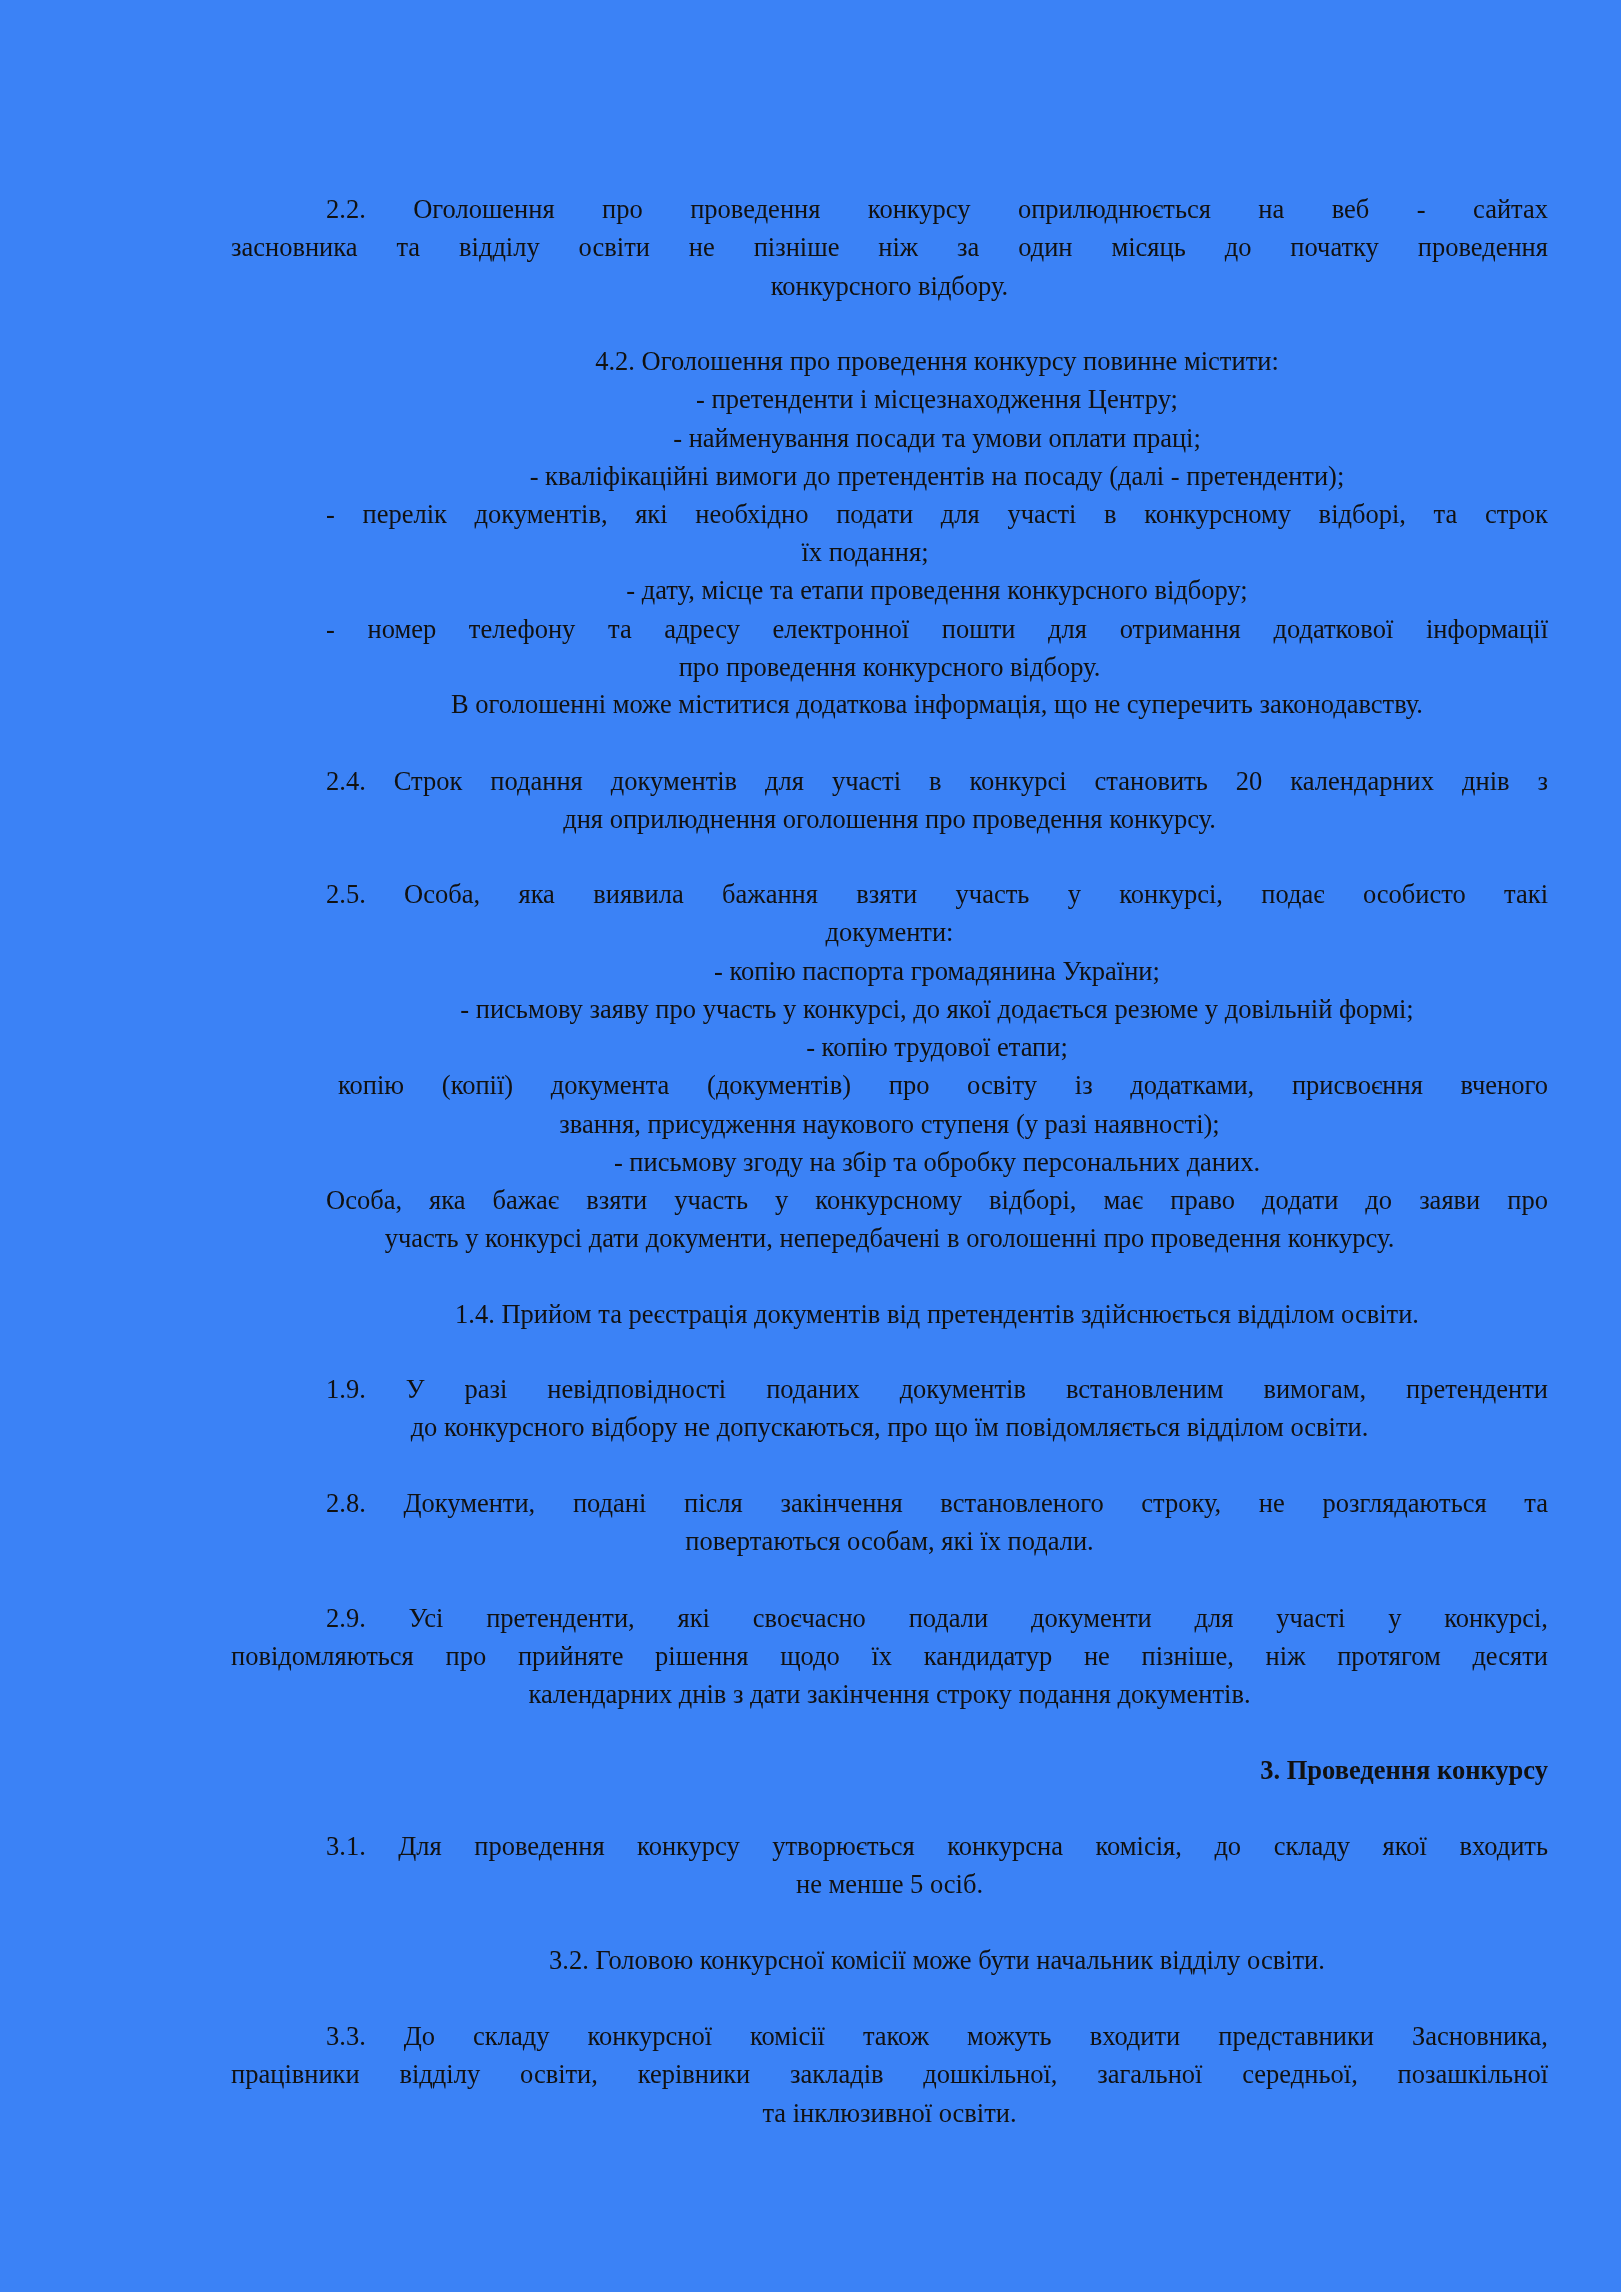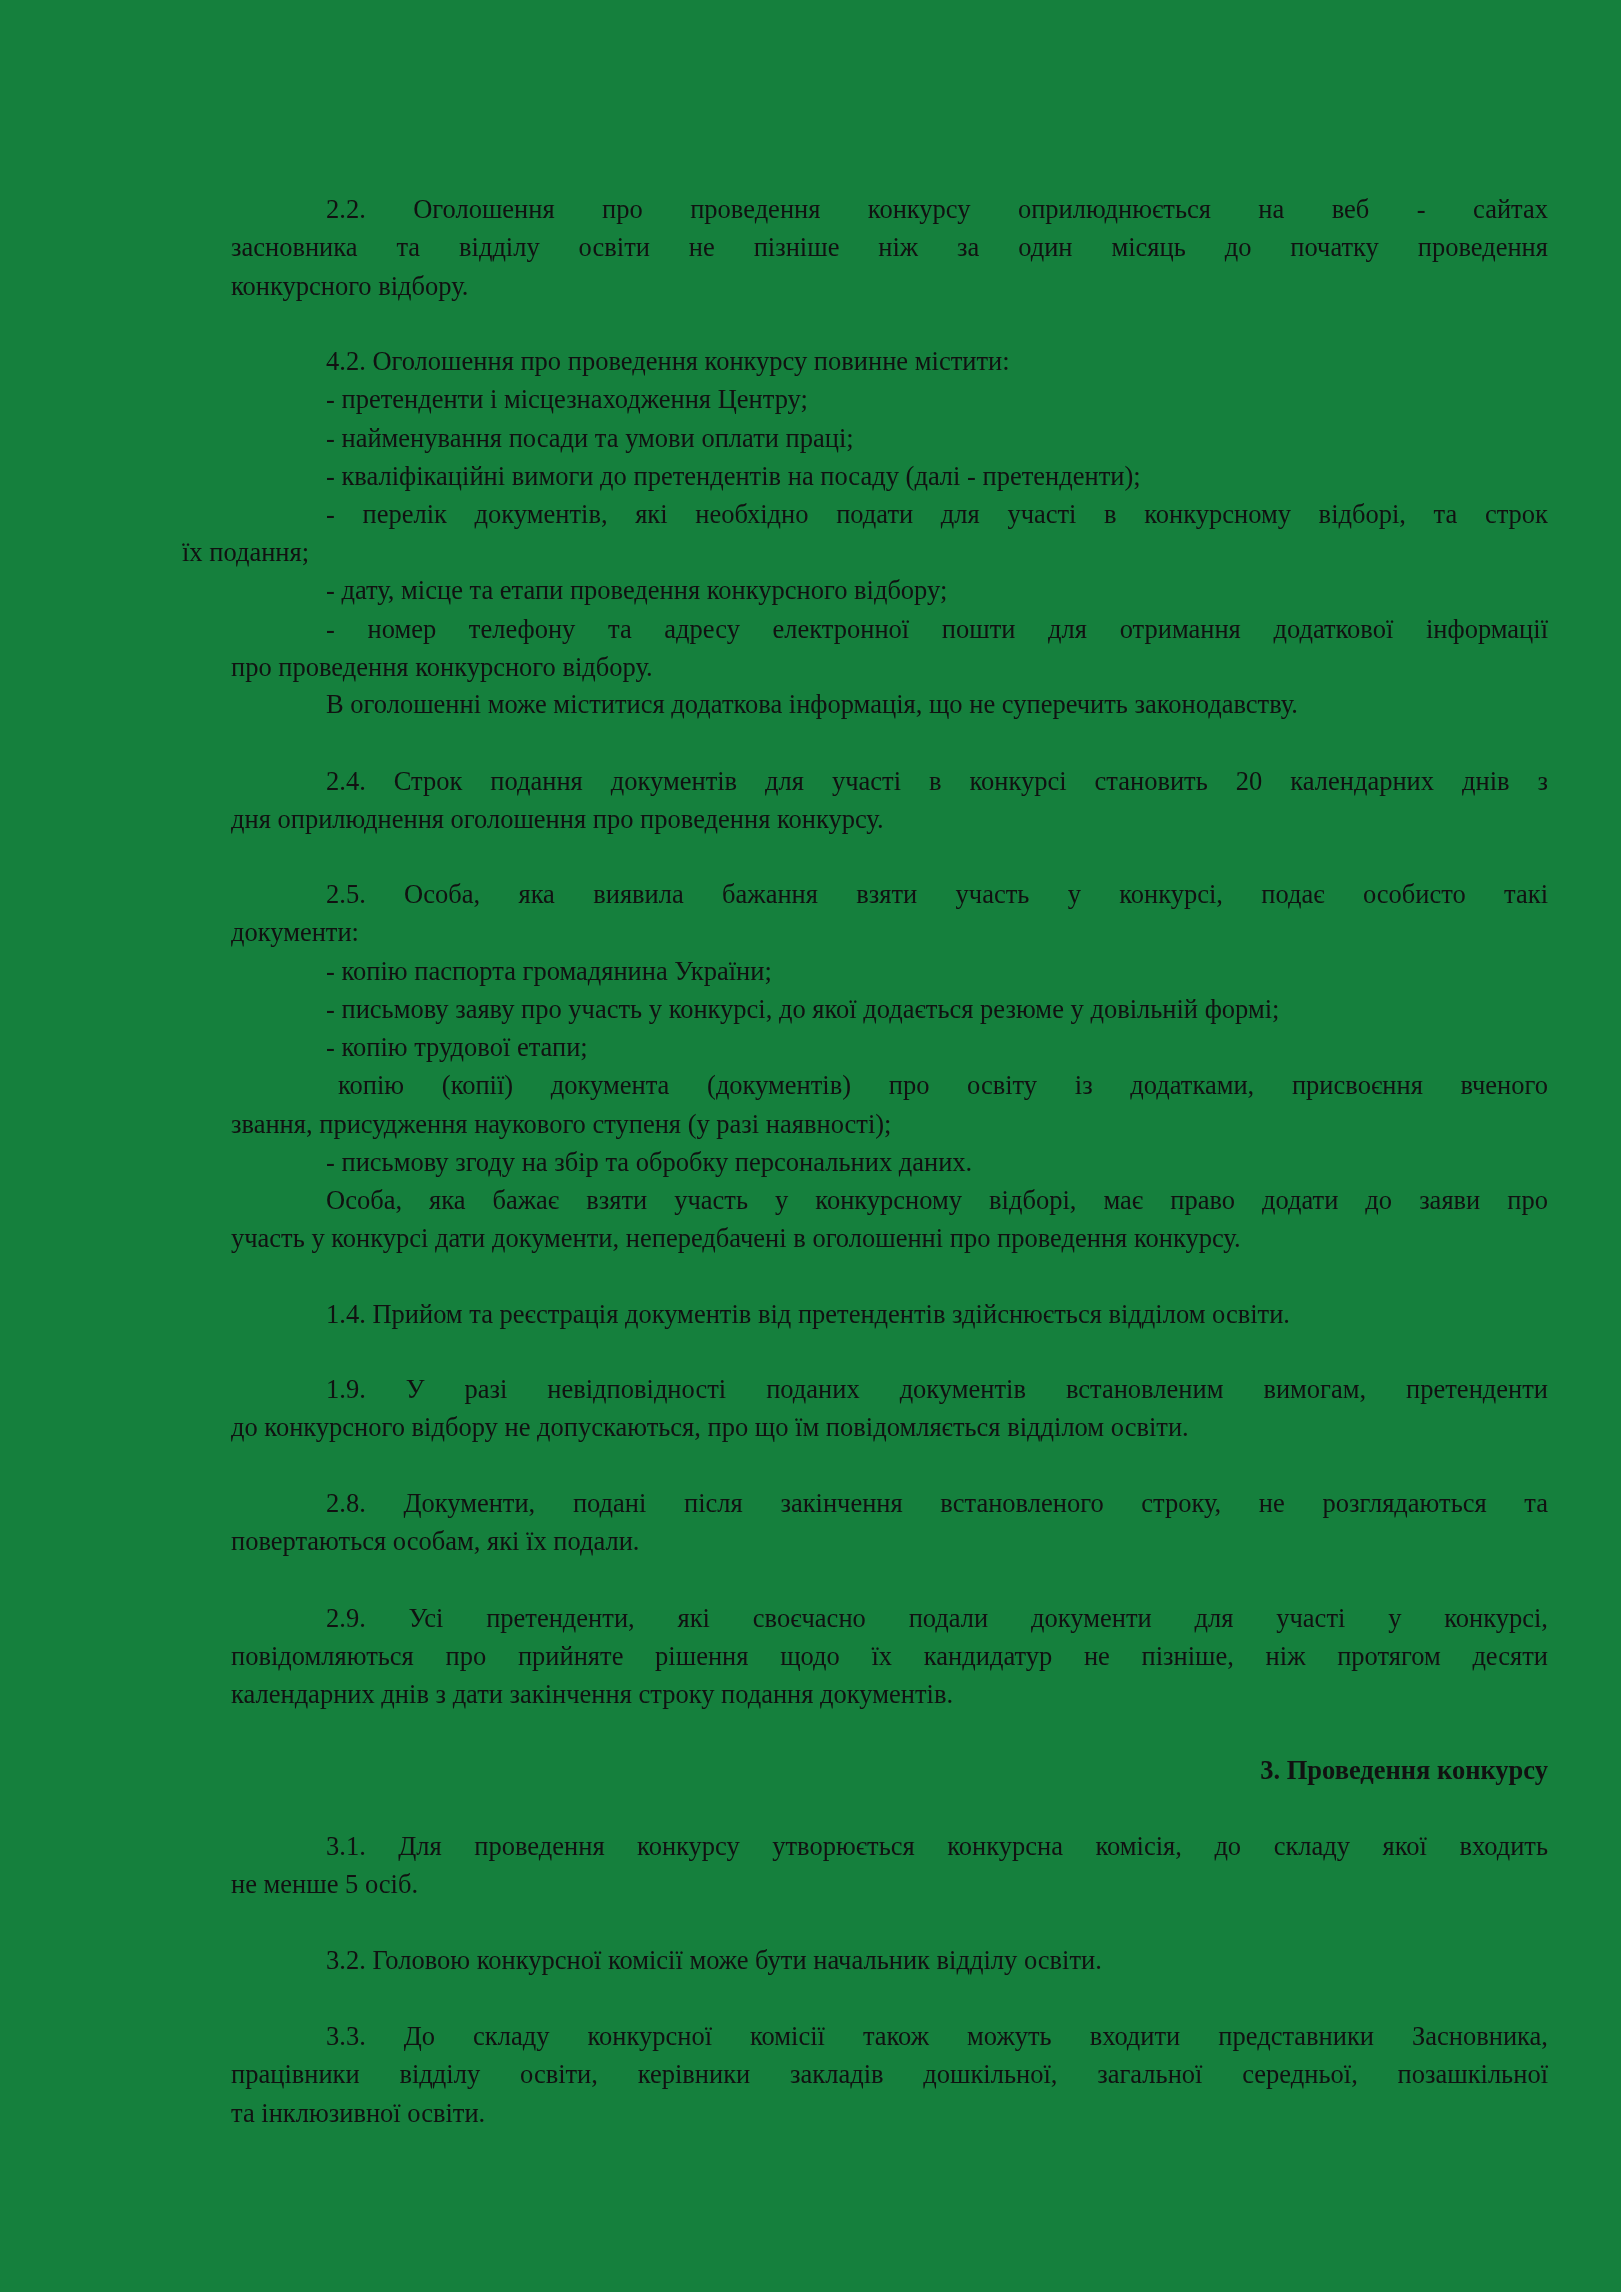--- a/index.html
+++ b/index.html
@@ -1,25 +1,25 @@
 <!DOCTYPE html>
 <html><head>
 <meta charset="utf-8">
 <style>
   html, body { margin: 0; padding: 0; background: #ffffff; }
   body { width: 1621px; height: 2293px; position: relative; overflow: hidden; }
   .page {
     position: absolute; left: 0; top: 0; width: 1621px; height: 2293px;
-    background: #15803d; color: #111111;
+    background: #3b82f6; color: #111111;
     font-family: "Liberation Serif", "DejaVu Serif", serif;
     font-size: 26.5px;
   }
   .ln {
     position: absolute; left: 231px; width: 1317px;
-    height: 38px; line-height: 38px; white-space: nowrap;
+    height: 38px; line-height: 38px; white-space: nowrap; text-align: center;
   }
   .ln.j { text-align: justify; text-align-last: justify; white-space: normal; }
   .ln.ind { left: 326px; width: 1222px; }
   .ln.ind2 { left: 338px; width: 1210px; }
   .ln.out { left: 182px; width: 1366px; }
   .heading {
     position: absolute; left: 231px; width: 1317px; height: 38px; line-height: 38px;
     text-align: right; font-weight: bold;
   }
 </style>

